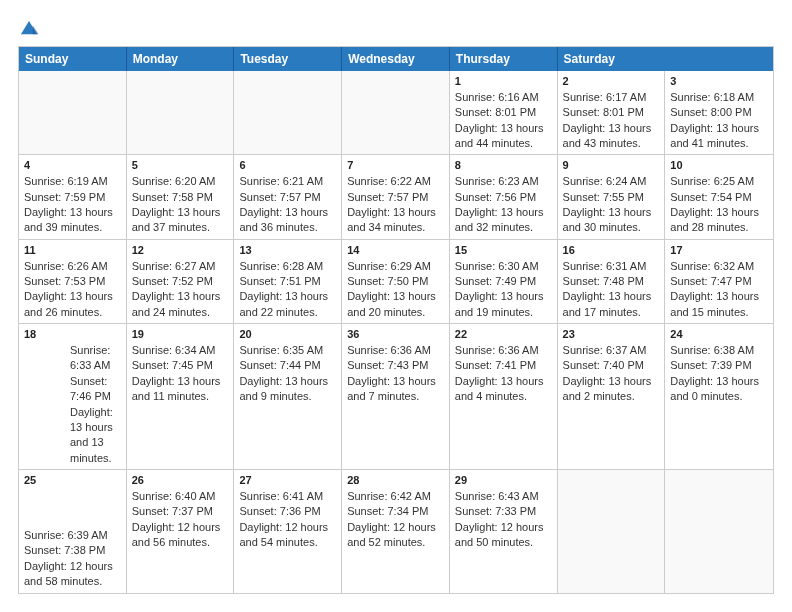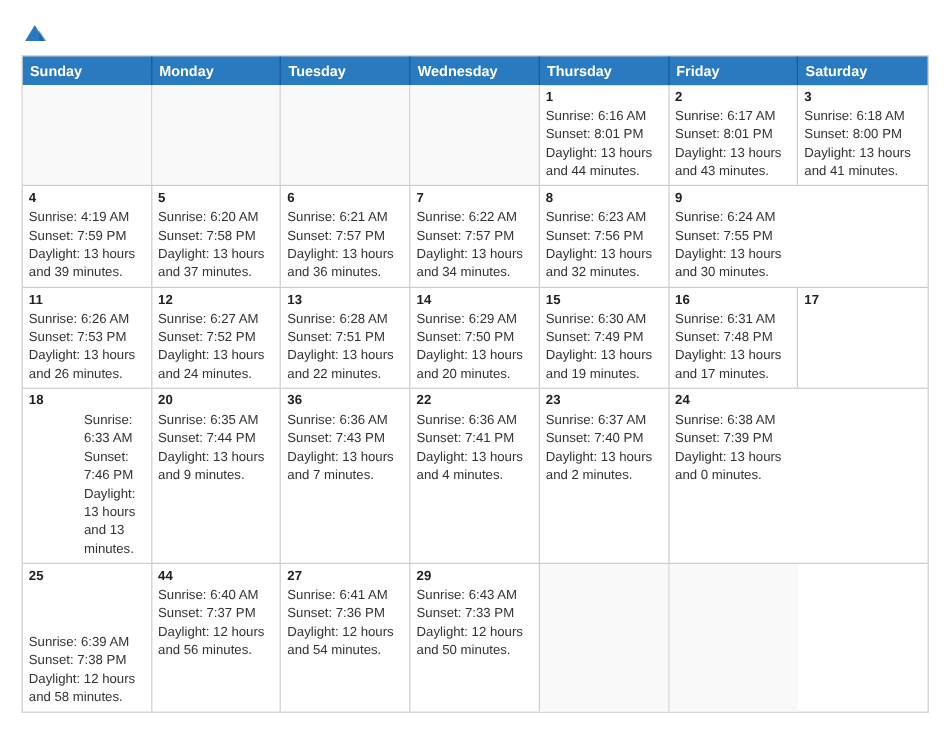--- a/index.html
+++ b/index.html
@@ -137,21 +137,20 @@
     </div>
   </div>
 
   <div class="calendar">
     <div class="cal-header-row" id="cal-header">
         <div class="cal-header-cell">Sunday</div>
         <div class="cal-header-cell">Monday</div>
         <div class="cal-header-cell">Tuesday</div>
         <div class="cal-header-cell">Wednesday</div>
         <div class="cal-header-cell">Thursday</div>
-        <div class="cal-header-cell">Friday</div>
         <div class="cal-header-cell">Saturday</div>
       </div>
     <div class="cal-body" id="cal-body">
         <div class="cal-row">
           <div class="cal-cell empty"></div>
           <div class="cal-cell empty"></div>
           <div class="cal-cell empty"></div>
           <div class="cal-cell empty"></div>
           <div class="cal-cell">
             <span class="day-num">1</span>
@@ -168,21 +167,21 @@
           <div class="cal-cell">
             <span class="day-num">3</span>
             <div class="cell-text" style="white-space: pre-line;">Sunrise: 6:18 AM
 Sunset: 8:00 PM
 Daylight: 13 hours and 41 minutes.</div>
           </div>
         </div>
         <div class="cal-row">
           <div class="cal-cell">
             <span class="day-num">4</span>
-            <div class="cell-text" style="white-space: pre-line;">Sunrise: 4:19 AM
+            <div class="cell-text" style="white-space: pre-line;">Sunrise: 6:19 AM
 Sunset: 7:59 PM
 Daylight: 13 hours and 39 minutes.</div>
           </div>
           <div class="cal-cell">
             <span class="day-num">5</span>
             <div class="cell-text" style="white-space: pre-line;">Sunrise: 6:20 AM
 Sunset: 7:58 PM
 Daylight: 13 hours and 37 minutes.</div>
           </div>
           <div class="cal-cell">
@@ -202,20 +201,26 @@
             <div class="cell-text" style="white-space: pre-line;">Sunrise: 6:23 AM
 Sunset: 7:56 PM
 Daylight: 13 hours and 32 minutes.</div>
           </div>
           <div class="cal-cell">
             <span class="day-num">9</span>
             <div class="cell-text" style="white-space: pre-line;">Sunrise: 6:24 AM
 Sunset: 7:55 PM
 Daylight: 13 hours and 30 minutes.</div>
           </div>
+          <div class="cal-cell">
+            <span class="day-num">10</span>
+            <div class="cell-text" style="white-space: pre-line;">Sunrise: 6:25 AM
+Sunset: 7:54 PM
+Daylight: 13 hours and 28 minutes.</div>
+          </div>
         </div>
         <div class="cal-row">
           <div class="cal-cell">
             <span class="day-num">11</span>
             <div class="cell-text" style="white-space: pre-line;">Sunrise: 6:26 AM
 Sunset: 7:53 PM
 Daylight: 13 hours and 26 minutes.</div>
           </div>
           <div class="cal-cell">
             <span class="day-num">12</span>
@@ -242,30 +247,39 @@
 Daylight: 13 hours and 19 minutes.</div>
           </div>
           <div class="cal-cell">
             <span class="day-num">16</span>
             <div class="cell-text" style="white-space: pre-line;">Sunrise: 6:31 AM
 Sunset: 7:48 PM
 Daylight: 13 hours and 17 minutes.</div>
           </div>
           <div class="cal-cell">
             <span class="day-num">17</span>
+            <div class="cell-text" style="white-space: pre-line;">Sunrise: 6:32 AM
+Sunset: 7:47 PM
+Daylight: 13 hours and 15 minutes.</div>
           </div>
         </div>
         <div class="cal-row">
           <div class="cal-cell">
             <span class="day-num">18</span>
             <div class="cell-text" style="white-space: pre-line; margin-left: 46px;">Sunrise: 6:33 AM
 Sunset: 7:46 PM
 Daylight: 13 hours and 13 minutes.</div>
           </div>
           <div class="cal-cell">
+            <span class="day-num">19</span>
+            <div class="cell-text" style="white-space: pre-line;">Sunrise: 6:34 AM
+Sunset: 7:45 PM
+Daylight: 13 hours and 11 minutes.</div>
+          </div>
+          <div class="cal-cell">
             <span class="day-num">20</span>
             <div class="cell-text" style="white-space: pre-line;">Sunrise: 6:35 AM
 Sunset: 7:44 PM
 Daylight: 13 hours and 9 minutes.</div>
           </div>
           <div class="cal-cell">
             <span class="day-num">36</span>
             <div class="cell-text" style="white-space: pre-line;">Sunrise: 6:36 AM
 Sunset: 7:43 PM
 Daylight: 13 hours and 7 minutes.</div>
@@ -290,30 +304,36 @@
           </div>
         </div>
         <div class="cal-row">
           <div class="cal-cell">
             <span class="day-num">25</span>
             <div class="cell-text" style="white-space: pre-line; margin-top: 40px;">Sunrise: 6:39 AM
 Sunset: 7:38 PM
 Daylight: 12 hours and 58 minutes.</div>
           </div>
           <div class="cal-cell">
-            <span class="day-num">44</span>
+            <span class="day-num">26</span>
             <div class="cell-text" style="white-space: pre-line;">Sunrise: 6:40 AM
 Sunset: 7:37 PM
 Daylight: 12 hours and 56 minutes.</div>
           </div>
           <div class="cal-cell">
             <span class="day-num">27</span>
             <div class="cell-text" style="white-space: pre-line;">Sunrise: 6:41 AM
 Sunset: 7:36 PM
 Daylight: 12 hours and 54 minutes.</div>
+          </div>
+          <div class="cal-cell">
+            <span class="day-num">28</span>
+            <div class="cell-text" style="white-space: pre-line;">Sunrise: 6:42 AM
+Sunset: 7:34 PM
+Daylight: 12 hours and 52 minutes.</div>
           </div>
           <div class="cal-cell">
             <span class="day-num">29</span>
             <div class="cell-text" style="white-space: pre-line;">Sunrise: 6:43 AM
 Sunset: 7:33 PM
 Daylight: 12 hours and 50 minutes.</div>
           </div>
           <div class="cal-cell empty"></div>
           <div class="cal-cell empty"></div>
         </div>

